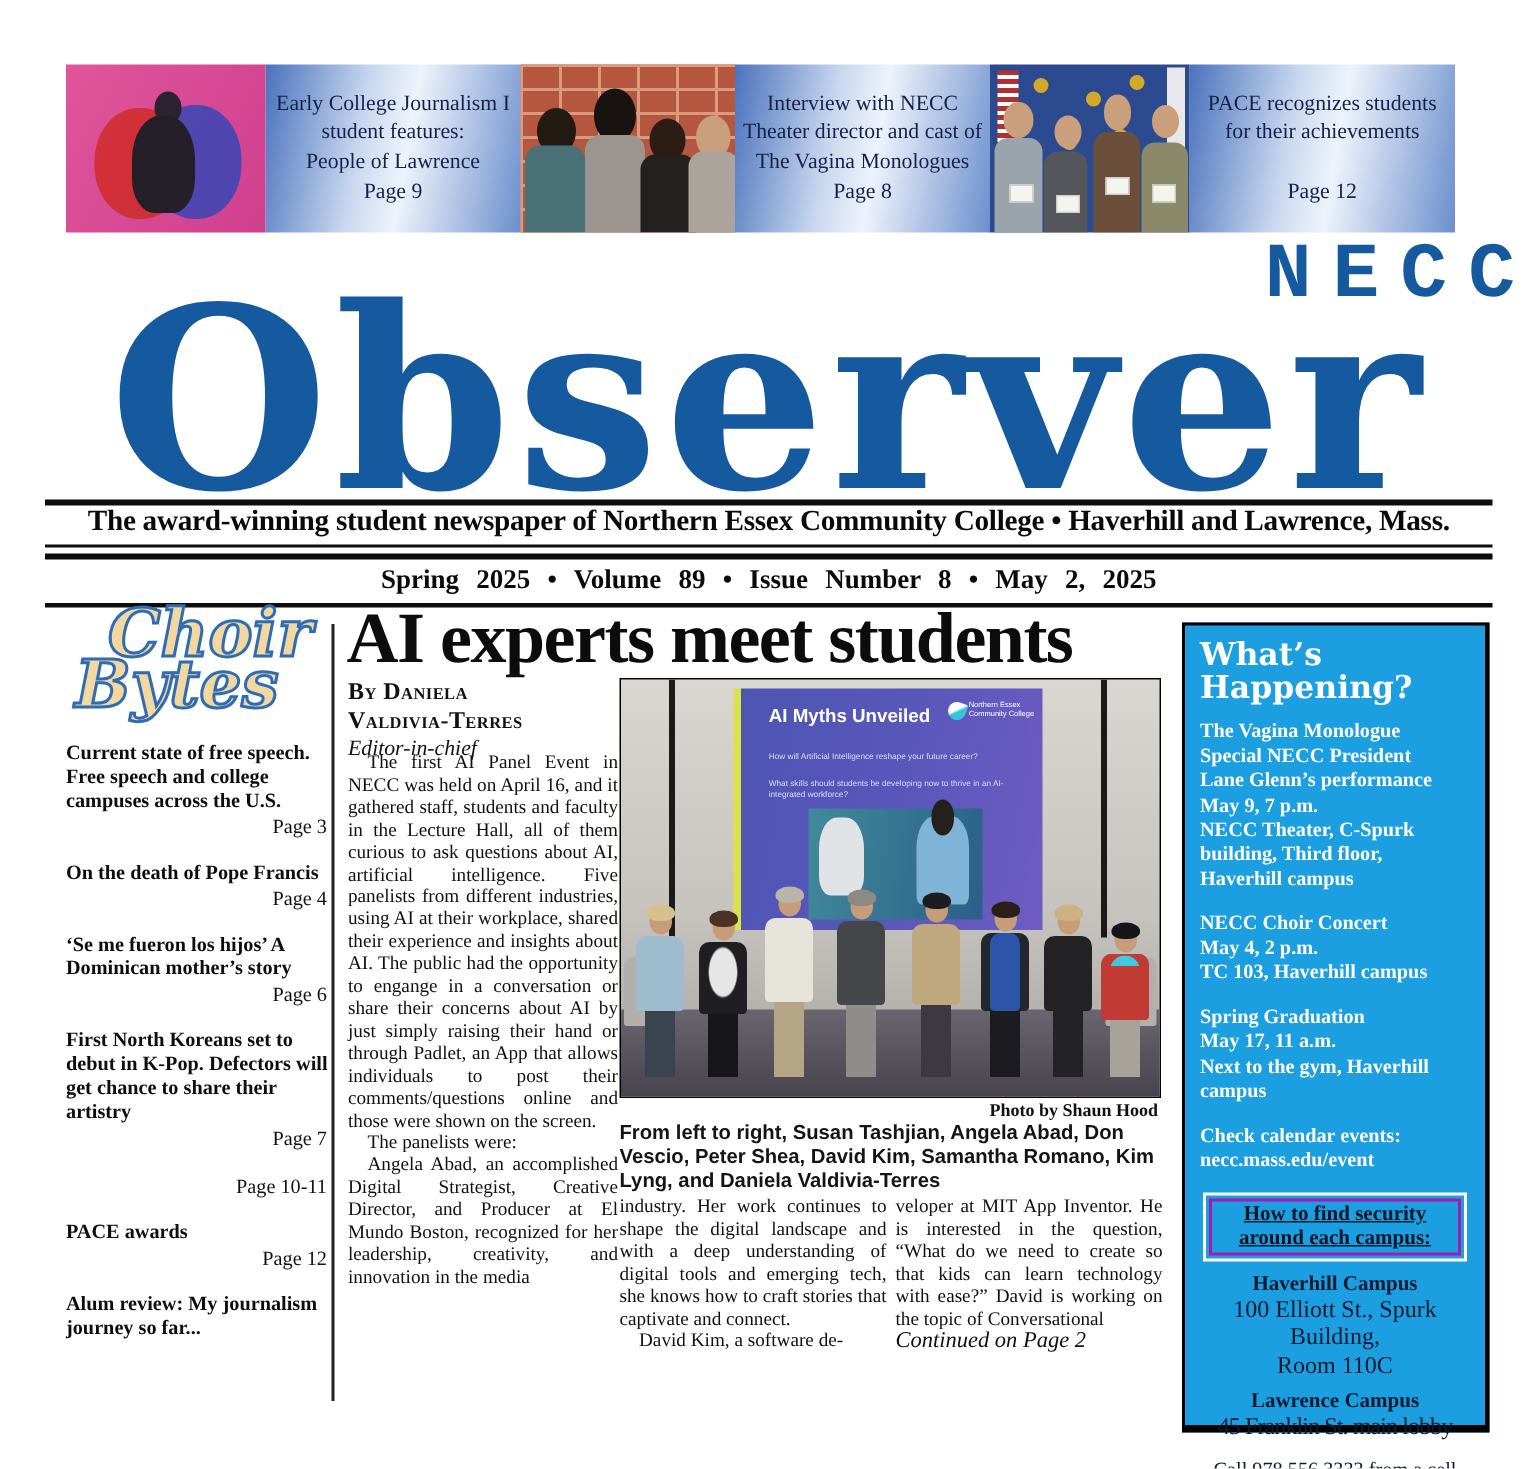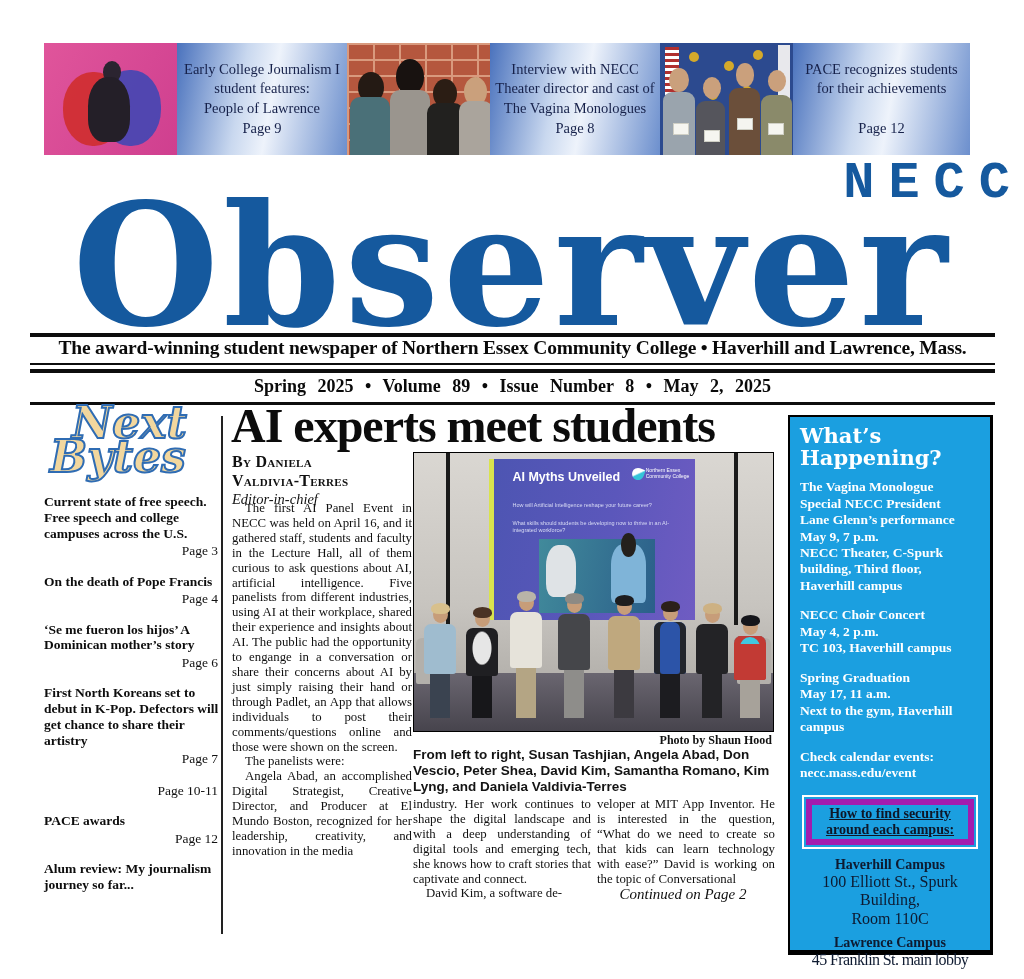--- a/index.html
+++ b/index.html
@@ -70,21 +70,21 @@
         font-weight:900;font-size:48px;line-height:1;letter-spacing:-1px;color:#0c0c0c}
   .byline{position:absolute;left:232px;top:452px;width:178px;font-size:16px;line-height:1.2}
   .byline .sc{font-variant:small-caps;font-weight:bold;letter-spacing:.3px}
   .byline .role{font-style:italic;font-size:14.5px;margin-top:1px}
   .bodycol{font-size:12.8px;line-height:1.165;text-align:justify;color:#101010}
   .bodycol p{margin:0}
   .bodycol p.ind{text-indent:13px}
   .col1{position:absolute;left:232px;top:501px;width:180px}
   .col2{position:absolute;left:413px;top:797px;width:178px}
   .col3{position:absolute;left:597px;top:797px;width:178px}
-  .continued{margin-top:32px;font-style:italic;font-size:15px;text-align:center;padding-right:6px}
+  .continued{margin-top:32px;font-style:italic;font-size:15px;text-align:left;padding-right:6px}
 
   
   .photo{position:absolute;left:413px;top:452px;width:359px;height:278px;
         border:1.5px solid #000;background:linear-gradient(#dad7d2,#c7c4bf 55%,#b6b3ae 78%);overflow:hidden}
   .floor{position:absolute;left:0;right:0;bottom:0;height:21%;background:linear-gradient(#6a6670,#47444d)}
   .pole{position:absolute;top:0;width:4px;height:62%;background:#1a1a1a}
   .screen{position:absolute;left:21%;top:2%;width:56%;height:58%;
         background:linear-gradient(102deg,#4d55b2 0%,#5b57bb 55%,#6f5cc2 100%);
         border-left:5px solid #d9e34e}
   .s-title{position:absolute;left:9%;top:7%;color:#fff;font-family:"Liberation Sans",sans-serif;
@@ -118,21 +118,21 @@
         font-family:"Liberation Sans",sans-serif;font-weight:bold;font-size:13.5px;line-height:1.18;color:#141414}
 
   
   .sidebar{position:absolute;left:788px;top:415px;width:205px;height:540px;background:#1b9fe0;
         border:2px solid #000;border-bottom-width:5px;border-right-width:3px;
         padding:8px 10px;box-sizing:border-box;color:#fff}
   .sb-head{font-family:"DejaVu Serif",serif;font-weight:900;font-size:21px;line-height:1.05;
         white-space:pre-line;margin-bottom:10px}
   .sb-event{font-weight:bold;font-size:13.5px;line-height:1.22;white-space:pre-line;margin-bottom:13px}
   .sec-box{border:2px solid #fff;padding:2px;margin:2px 2px 8px}
-  .sec-box-in{border:6px solid #a21caf;padding:1px 2px;text-align:center}
+  .sec-box-in{border:2px solid #a21caf;padding:1px 2px;text-align:center}
   .sec-head{font-weight:bold;font-size:14px;line-height:1.15;color:#0e1627;
         text-decoration:underline;white-space:pre-line}
   .campus{color:#0e1a30;text-align:center;line-height:1.15;margin-bottom:7px}
   .campus .cname{font-weight:bold;font-size:14px}
   .campus .caddr{font-size:16px;white-space:pre-line}
   .caddr.cond{letter-spacing:-.6px}
   .phone{color:#0e1a30;text-align:center;font-size:13.5px;line-height:1.2;white-space:pre-line;margin-top:10px}
 </style>
 </head>
 <body>
@@ -192,21 +192,21 @@
 <div class="necc">NECC</div>
 <div class="observer">Observer</div>
 <div class="rule r1"></div>
 <div class="tagline">The award-winning student newspaper of Northern Essex Community College • Haverhill and Lawrence, Mass.</div>
 <div class="rule r2"></div>
 <div class="rule r3"></div>
 <div class="dateline">Spring 2025 • Volume 89 • Issue Number 8 • May 2, 2025</div>
 <div class="rule r4"></div>
 
 <div class="nb-logo">
-  <div class="nb-l1">Next</div>
+  <div class="nb-l1">Choir</div>
   <div class="nb-l2">Bytes</div>
 </div>
 <div class="nb-list">
   <div class="nb-item">
     <div class="nb-title">Current state of free speech. Free speech and college campuses across the U.S.</div>
     <div class="nb-page">Page 3</div>
   </div>
   <div class="nb-item">
     <div class="nb-title">On the death of Pope Francis</div>
     <div class="nb-page">Page 4</div>

